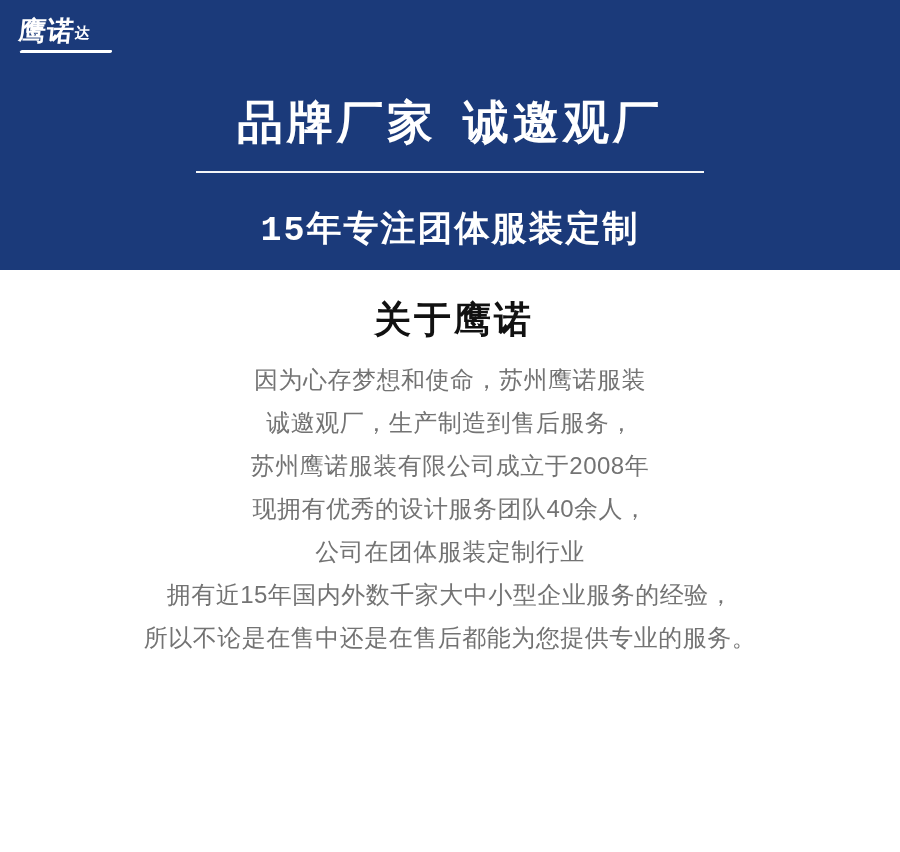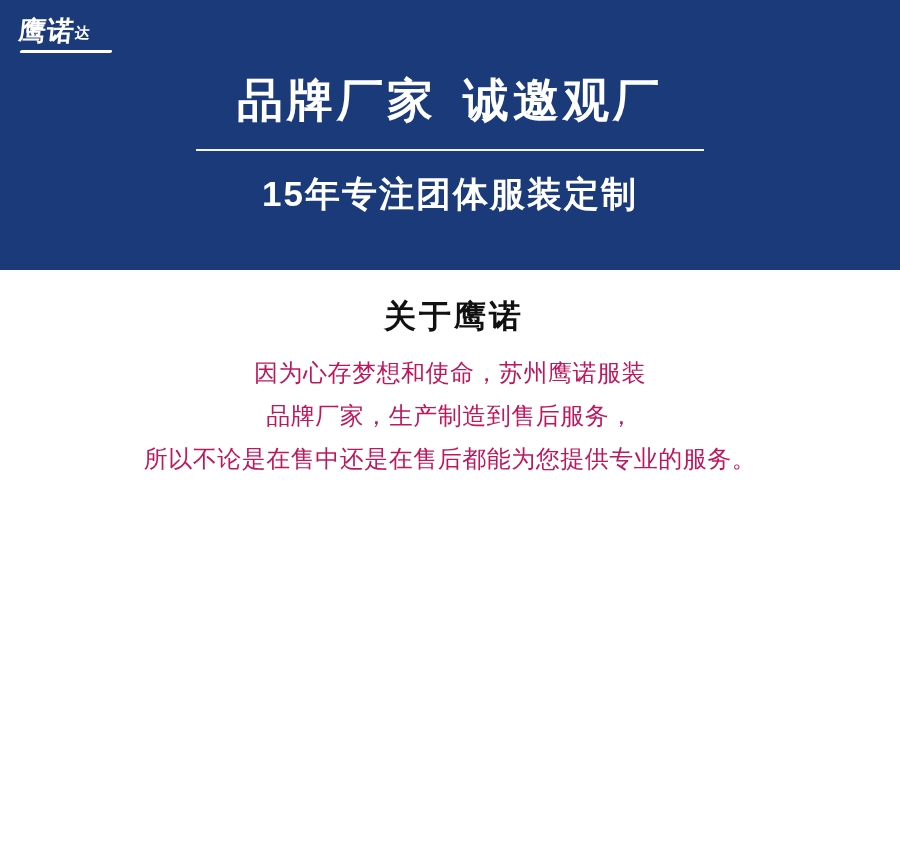--- a/index.html
+++ b/index.html
@@ -57,67 +57,68 @@
     position: absolute;
     left: 20px;
     top: 50px;
     width: 92px;
     height: 3px;
     background: #ffffff;
     transform: skewX(-20deg);
     border-radius: 2px;
   }
   .banner-title {
-    margin-top: 74px;
+    margin-top: 96px;
     color: #ffffff;
     font-size: 46px;
     font-weight: bold;
     letter-spacing: 4px;
     line-height: 1.15;
     text-align: center;
     white-space: nowrap;
   }
   .banner-title .gap {
     display: inline-block;
     width: 26px;
   }
   .banner-rule {
     margin-top: 22px;
     width: 508px;
     height: 2px;
     background: #ffffff;
     opacity: 0.95;
   }
   .banner-sub {
-    margin-top: 20px;
+    margin-top: 32px;
     color: #ffffff;
     font-size: 35px;
     font-weight: bold;
     letter-spacing: 2px;
     text-align: center;
     white-space: nowrap;
+    font-family: Liberation Mono, monospace;
   }
 
   
   .content {
     width: 900px;
     padding-top: 24px;
     box-sizing: border-box;
     text-align: center;
   }
   .section-title {
     color: #111111;
-    font-size: 32px;
+    font-size: 37px;
     font-weight: bold;
     letter-spacing: 3px;
     line-height: 1.4;
     margin: 0 0 12px 8px;
   }
   .para {
-    color: #be185d;
+    color: #737373;
     font-size: 24px;
     line-height: 43px;
     letter-spacing: 0.5px;
     font-weight: normal;
     white-space: nowrap;
   }
 </style>
 </head>
 <body>
 
@@ -136,17 +137,21 @@
 
     <div class="banner-rule"></div>
 
     <div class="banner-sub">15年专注团体服装定制</div>
   </div>
 
   <div class="content">
     <h2 class="section-title">关于鹰诺</h2>
 
     <div class="para">因为心存梦想和使命，苏州鹰诺服装</div>
-    <div class="para">品牌厂家，生产制造到售后服务，</div>
+    <div class="para">诚邀观厂，生产制造到售后服务，</div>
+    <div class="para">苏州鹰诺服装有限公司成立于2008年</div>
+    <div class="para">现拥有优秀的设计服务团队40余人，</div>
+    <div class="para">公司在团体服装定制行业</div>
+    <div class="para">拥有近15年国内外数千家大中小型企业服务的经验，</div>
     <div class="para">所以不论是在售中还是在售后都能为您提供专业的服务。</div>
   </div>
 
 </div>
 
 </body></html>

